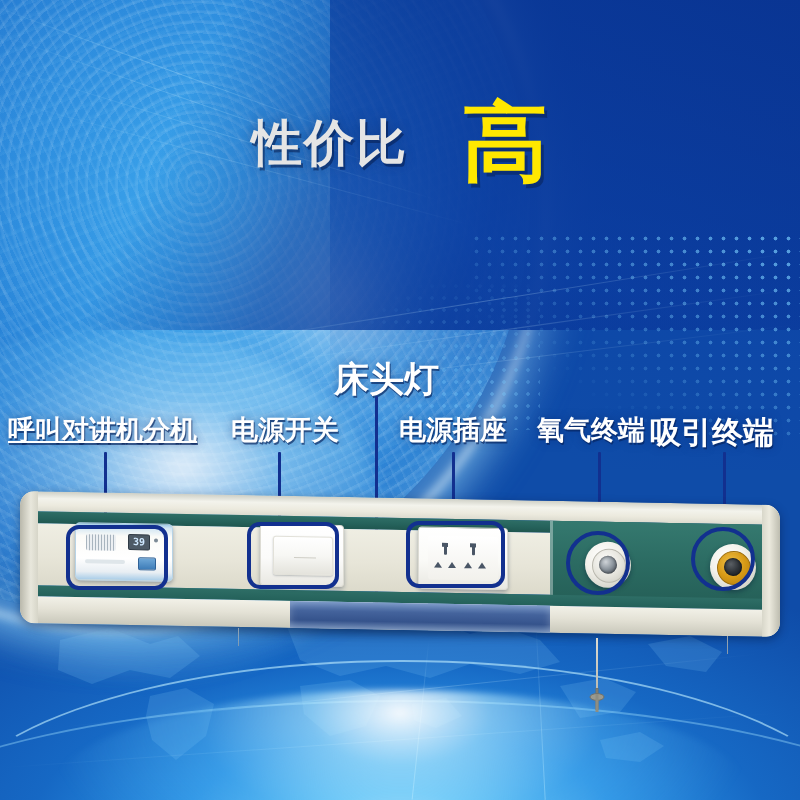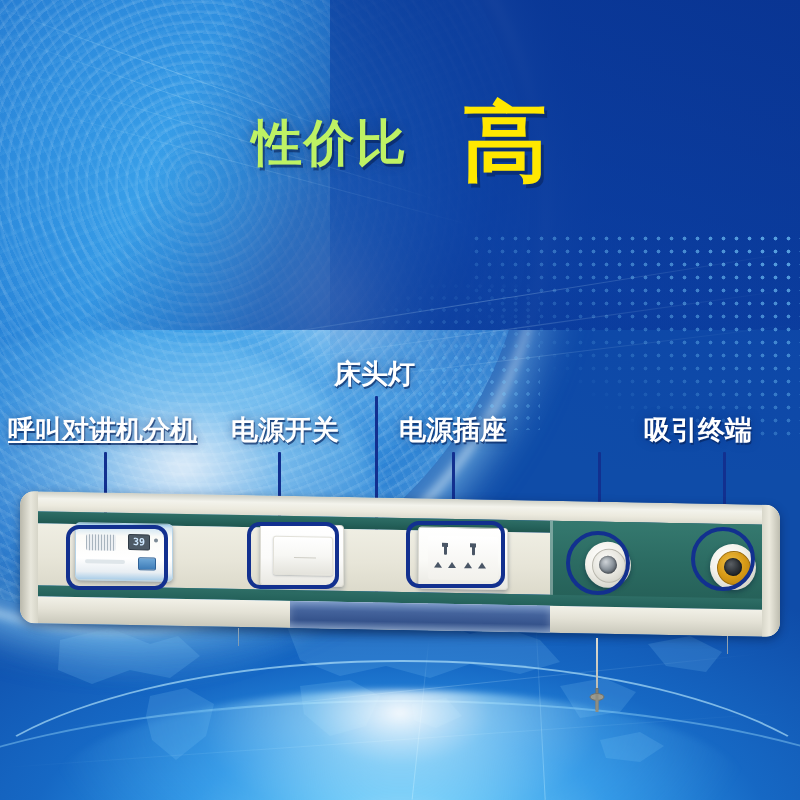--- a/index.html
+++ b/index.html
@@ -99,21 +99,21 @@
     color:#ffffff;
     text-shadow:2px 3px 0 rgba(5,30,80,.55), 0 0 12px rgba(10,40,100,.45);
     white-space:nowrap;
   }
   .hl-line1 .hl{color:#ffe800;}
   .hl-line2{
     margin-top:26px;font-size:0;line-height:1;white-space:nowrap;
     display:flex;align-items:center;justify-content:center;gap:54px;
   }
   .hl-sub{
-    font-size:50px;font-weight:bold;color:#bef264;letter-spacing:2px;
+    font-size:50px;font-weight:bold;color:#e5e5e5;letter-spacing:2px;
     text-shadow:2px 3px 0 rgba(5,30,80,.55), 0 0 12px rgba(10,40,100,.45);
   }
   .hl-big{
     font-size:86px;font-weight:bold;color:#ffe800;line-height:.9;
     text-shadow:3px 4px 0 rgba(5,30,80,.50);
   }
 
   
   .label{
     position:absolute;font-weight:bold;color:#ffffff;white-space:nowrap;
@@ -304,23 +304,24 @@
 
   <div class="headline">
     <div class="hl-line2">
       <span class="hl-sub">性价比</span>
       <span class="hl-big">高</span>
     </div>
   </div>
 
   <div class="label" style="left:8px;top:412px;font-size:27px;text-decoration:underline;">呼叫对讲机分机</div>
   <div class="label" style="left:231px;top:412px;font-size:27px;">电源开关</div>
-  <div class="label" style="left:334px;top:356px;font-size:27px;">床头灯</div>
+  <div class="label" style="left:334px;top:356px;font-size:35px;">床头灯</div>
   <div class="label" style="left:399px;top:412px;font-size:27px;">电源插座</div>
-  <div class="label" style="left:644px;top:412px;font-size:27px;">吸引终端</div>
+  <div class="label" style="left:537px;top:412px;font-size:27px;">氧气终端</div>
+  <div class="label" style="left:644px;top:412px;font-size:31px;padding-left:6px;">吸引终端</div>
 
   <div class="lead" style="left:104px;top:452px;height:78px;"></div>
   <div class="lead" style="left:278px;top:452px;height:72px;"></div>
   <div class="lead" style="left:375px;top:396px;height:216px;"></div>
   <div class="lead" style="left:452px;top:452px;height:73px;"></div>
   <div class="lead" style="left:598px;top:452px;height:88px;"></div>
   <div class="lead" style="left:723px;top:452px;height:84px;"></div>
 
   <div class="panel-wrap">
     <div class="panel-shadow"></div>

